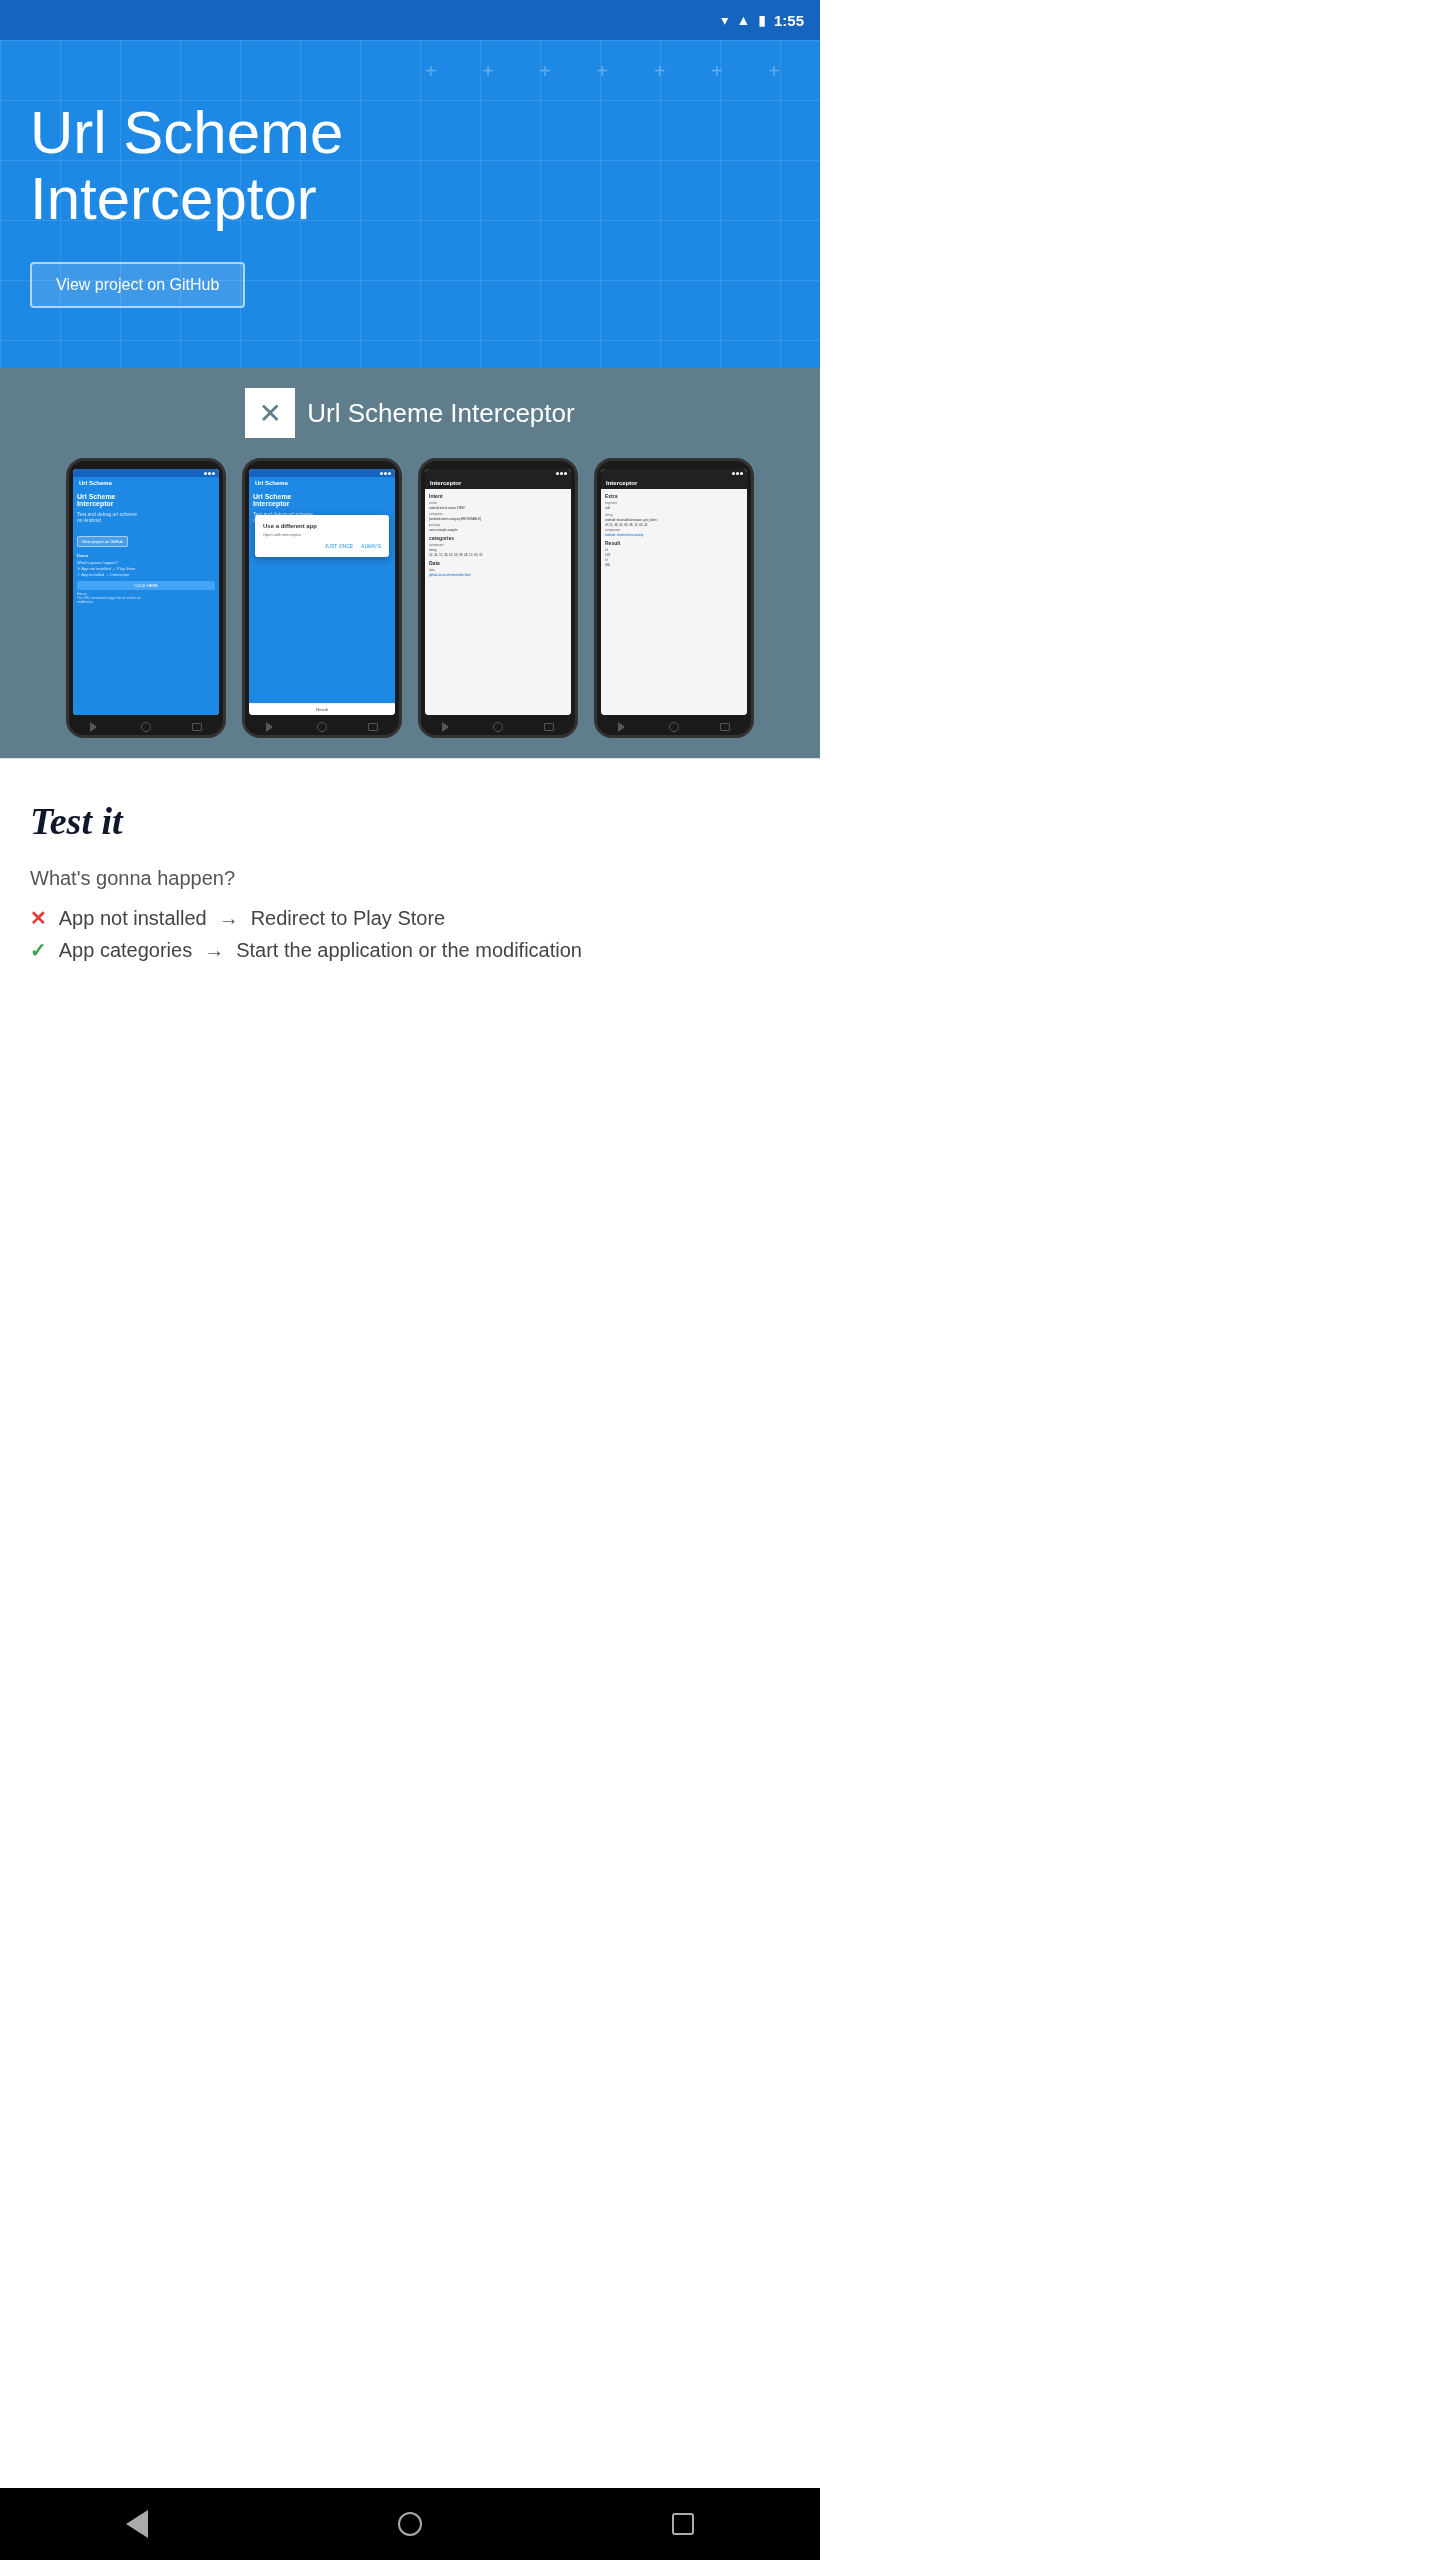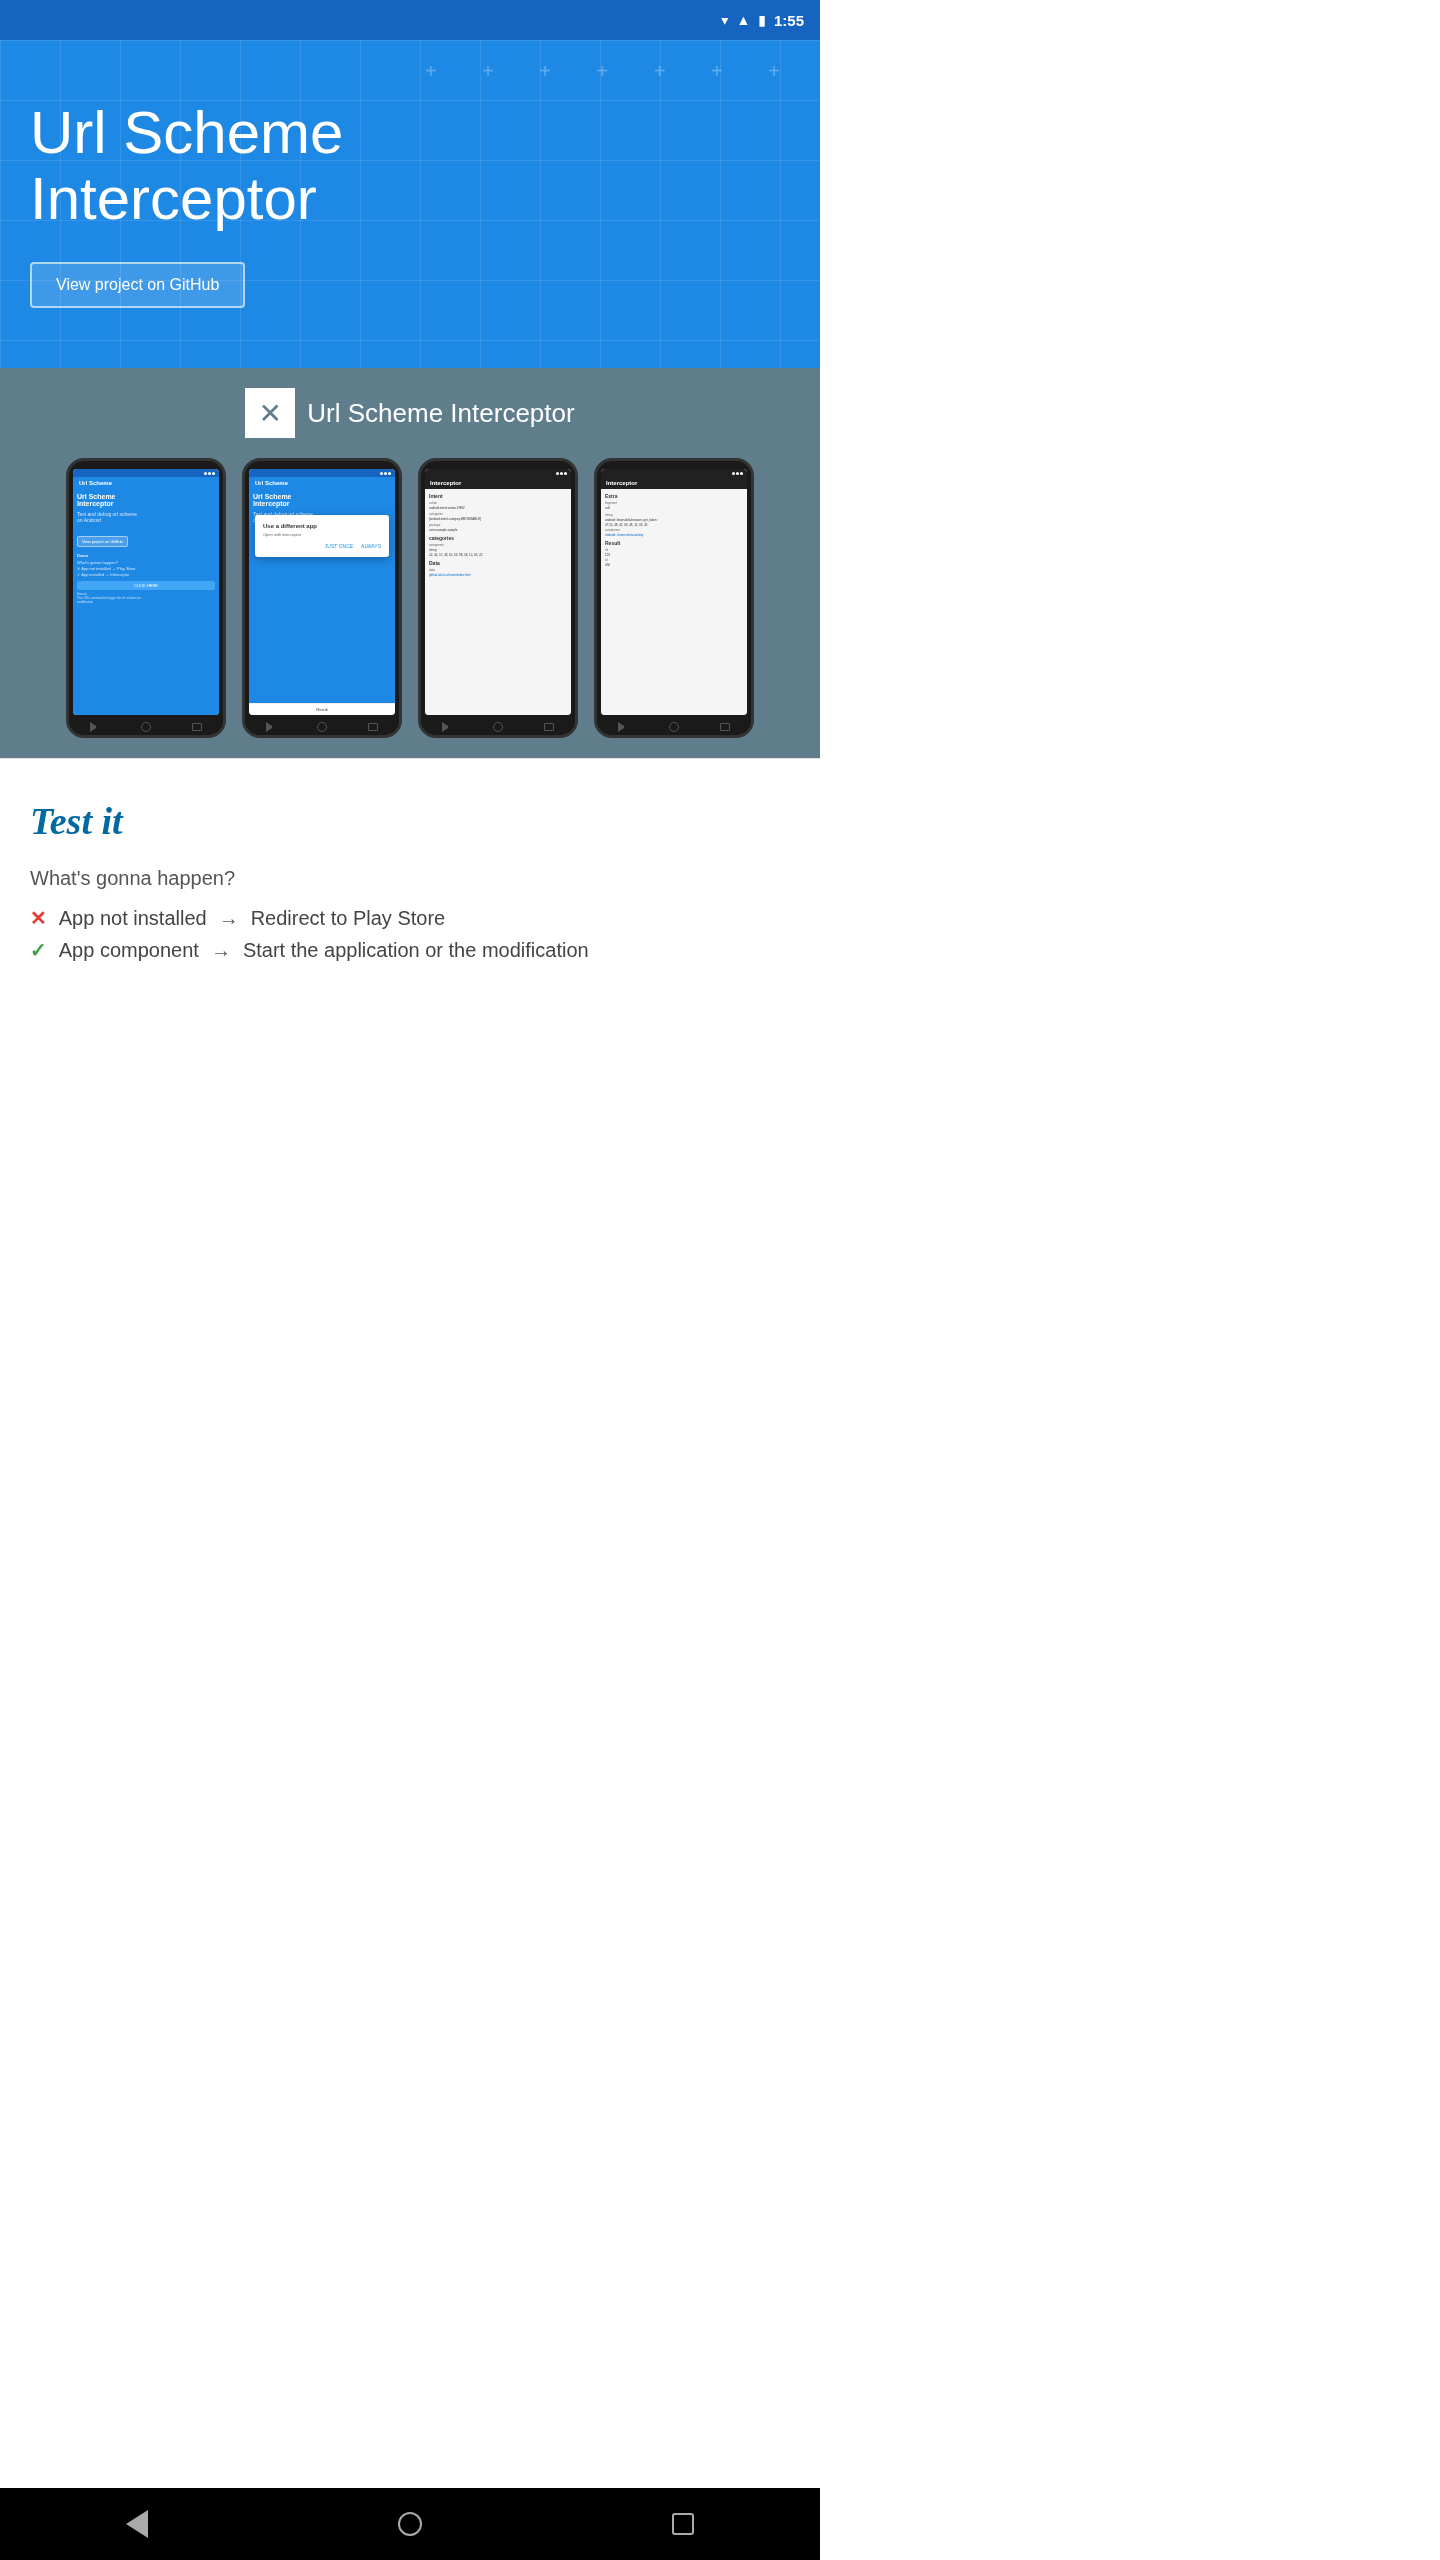--- a/index.html
+++ b/index.html
@@ -210,21 +210,21 @@
 
     
     .content-section {
       background: #fff;
       padding: 40px 30px;
     }
 
     .test-it-title {
       font-size: 38px;
       font-weight: bold;
-      color: #0369a1;
+      color: #0f172a;
       margin-bottom: 24px;
       font-family: Georgia, serif;
       font-style: italic;
     }
 
     .whats-gonna {
       font-size: 20px;
       color: #555;
       margin-bottom: 16px;
     }
@@ -474,21 +474,21 @@
 
   <ul class="feature-list">
     <li class="feature-item">
       <span class="feature-icon-x">✕</span>
       <span>App not installed</span>
       <span class="feature-arrow">→</span>
       <span>Redirect to Play Store</span>
     </li>
     <li class="feature-item">
       <span class="feature-icon-check">✓</span>
-      <span>App component</span>
+      <span>App categories</span>
       <span class="feature-arrow">→</span>
       <span>Start the application or the modification</span>
     </li>
   </ul>
 
 </div>
 
 <div class="bottom-nav">
   <div class="nav-btn">
     <div class="nav-back"></div>

